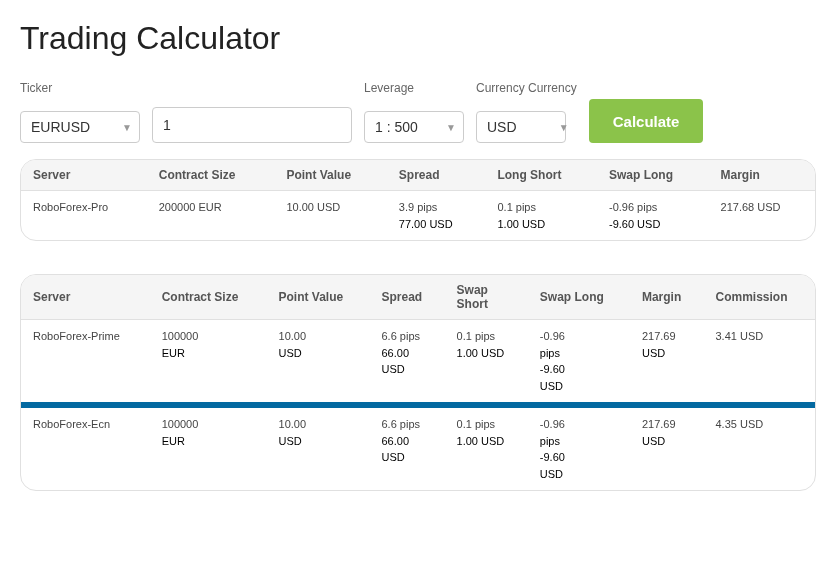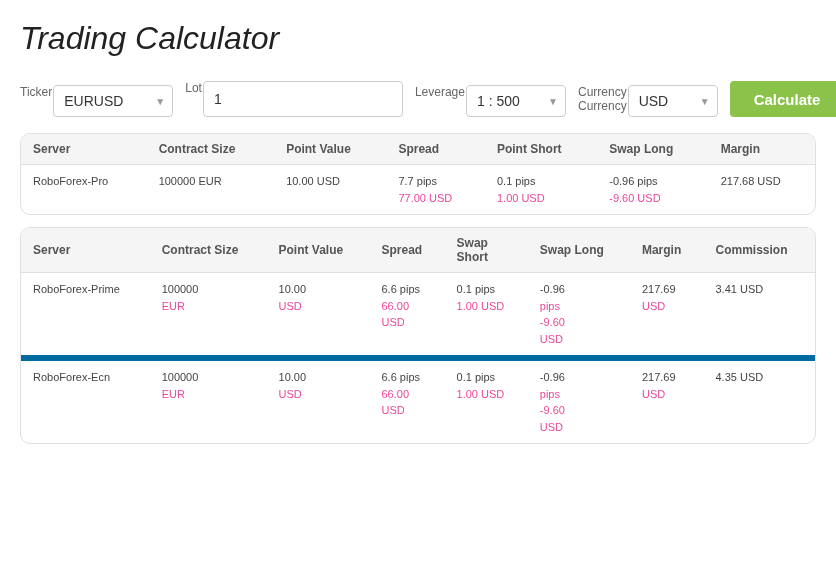--- a/index.html
+++ b/index.html
@@ -7,32 +7,31 @@
       font-family: Arial, sans-serif;
       background: #fff;
       color: #333;
       padding: 20px;
     }
     h1 {
       font-size: 32px;
       font-weight: 400;
       color: #222;
       margin-bottom: 24px;
-      font-style: italic;
     }
     .controls {
       display: flex;
       align-items: flex-end;
       gap: 12px;
       margin-bottom: 16px;
     }
     .field-group {
       display: flex;
-      flex-direction: row;
-      gap: 1px;
+      flex-direction: column;
+      gap: 16px;
     }
     .field-label {
       font-size: 12px;
       color: #666;
     }
     .field-input {
       border: 1px solid #ccc;
       border-radius: 4px;
       padding: 6px 10px;
       font-size: 14px;
@@ -72,32 +71,32 @@
     .ticker-select select { min-width: 120px; }
     .leverage-select select { min-width: 100px; }
     .currency-select select { min-width: 90px; }
     .lot-input { width: 200px; }
     .calculate-btn {
       background: #8bc34a;
       color: #fff;
       border: none;
       border-radius: 4px;
       padding: 0 24px;
-      height: 36px;
+      height: 44px;
       font-size: 15px;
       font-weight: 600;
       cursor: pointer;
       min-width: 110px;
     }
 
     
     .table-container {
-      margin-bottom: 12px;
+      margin-bottom: 33px;
       border: 1px solid #e0e0e0;
-      border-radius: 10px;
+      border-radius: 16px;
       overflow: hidden;
     }
     table {
       width: 100%;
       border-collapse: collapse;
       font-size: 13px;
     }
     thead tr {
       background: #f5f5f5;
     }
@@ -117,21 +116,21 @@
     }
     tbody td {
       padding: 8px 12px;
       vertical-align: top;
       color: #444;
       font-size: 11px;
       line-height: 1.5;
     }
     .sub-value {
       display: block;
-      color: #ec4899;
+      color: #000000;
     }
   </style>
 </head>
 <body>
 
 <h1>Trading Calculator</h1>
 
 <div class="controls">
   <div class="field-group">
     <span class="field-label">Ticker</span>
@@ -139,21 +138,20 @@
       <select>
         <option>EURUSD</option>
         <option>GBPUSD</option>
         <option>USDJPY</option>
         <option>XAUUSD</option>
       </select>
     </div>
   </div>
 
   <div class="field-group">
-    <span class="field-label">Lot</span>
     <input class="field-input lot-input" type="text" value="1" style="">
   </div>
 
   <div class="field-group">
     <span class="field-label">Leverage</span>
     <div class="select-wrap leverage-select">
       <select>
         <option>1 : 50</option>
         <option>1 : 100</option>
         <option>1 : 200</option>
@@ -178,32 +176,32 @@
 </div>
 
 <div class="table-container">
   <table>
     <thead>
       <tr>
         <th>Server</th>
         <th>Contract Size</th>
         <th>Point Value</th>
         <th>Spread</th>
-        <th>Point Short</th>
+        <th>Long Short</th>
         <th>Swap Long</th>
         <th>Margin</th>
       </tr>
     </thead>
     <tbody>
       <tr>
         <td>RoboForex-Pro</td>
-        <td>100000 EUR</td>
+        <td>200000 EUR</td>
         <td>10.00 USD</td>
         <td>
-          <span>7.7 pips</span>
+          <span>3.9 pips</span>
           <span class="sub-value">77.00 USD</span>
         </td>
         <td>
           <span>0.1 pips</span>
           <span class="sub-value">1.00 USD</span>
         </td>
         <td>
           <span>-0.96 pips</span>
           <span class="sub-value">-9.60 USD</span>
         </td>

